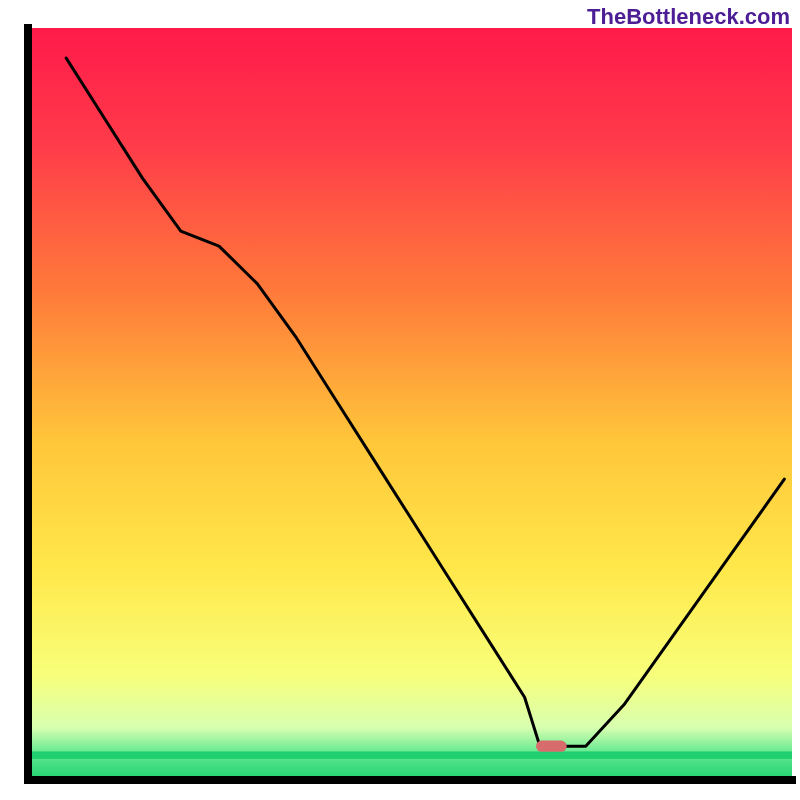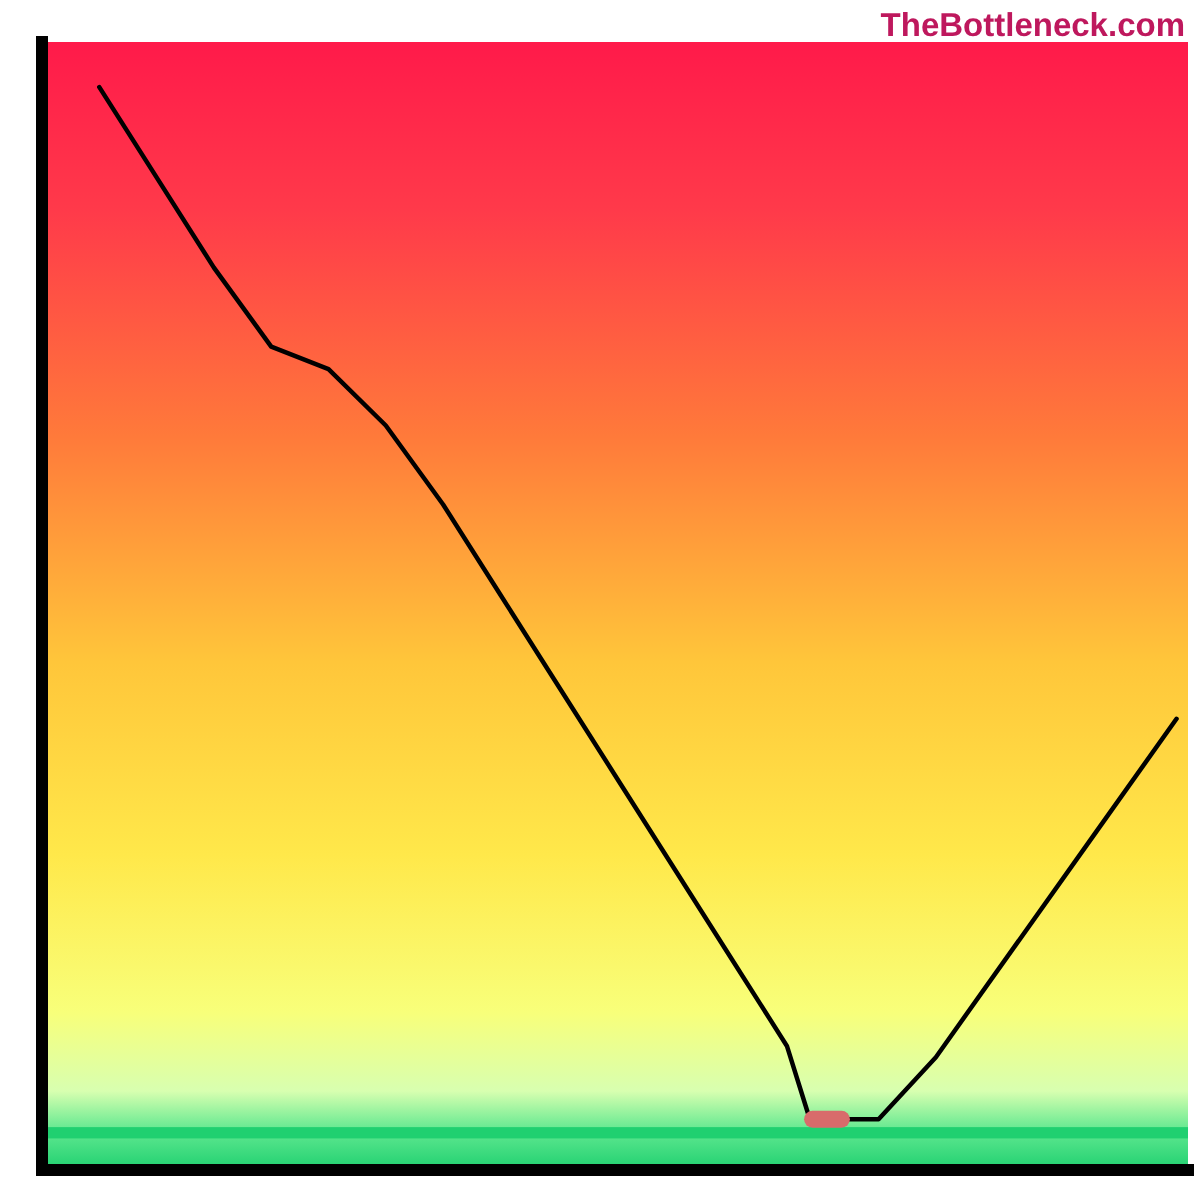--- a/index.html
+++ b/index.html
@@ -13,21 +13,21 @@
     position: relative;
     width: 800px;
     height: 800px;
   }
   .watermark {
     position: absolute;
     top: 4px;
     right: 10px;
     font-size: 22px;
     font-weight: bold;
-    color: #be185d;
+    color: #4c1d95;
     z-index: 10;
   }
   svg {
     display: block;
   }
 </style>
 </head>
 <body>
 
 <div class="chart-container">

